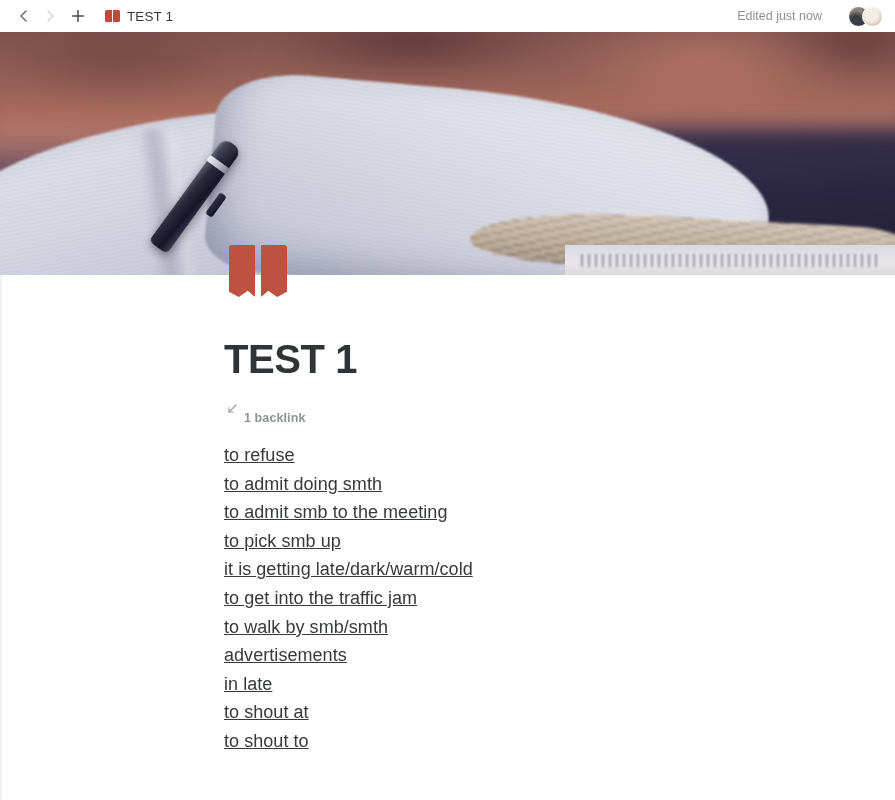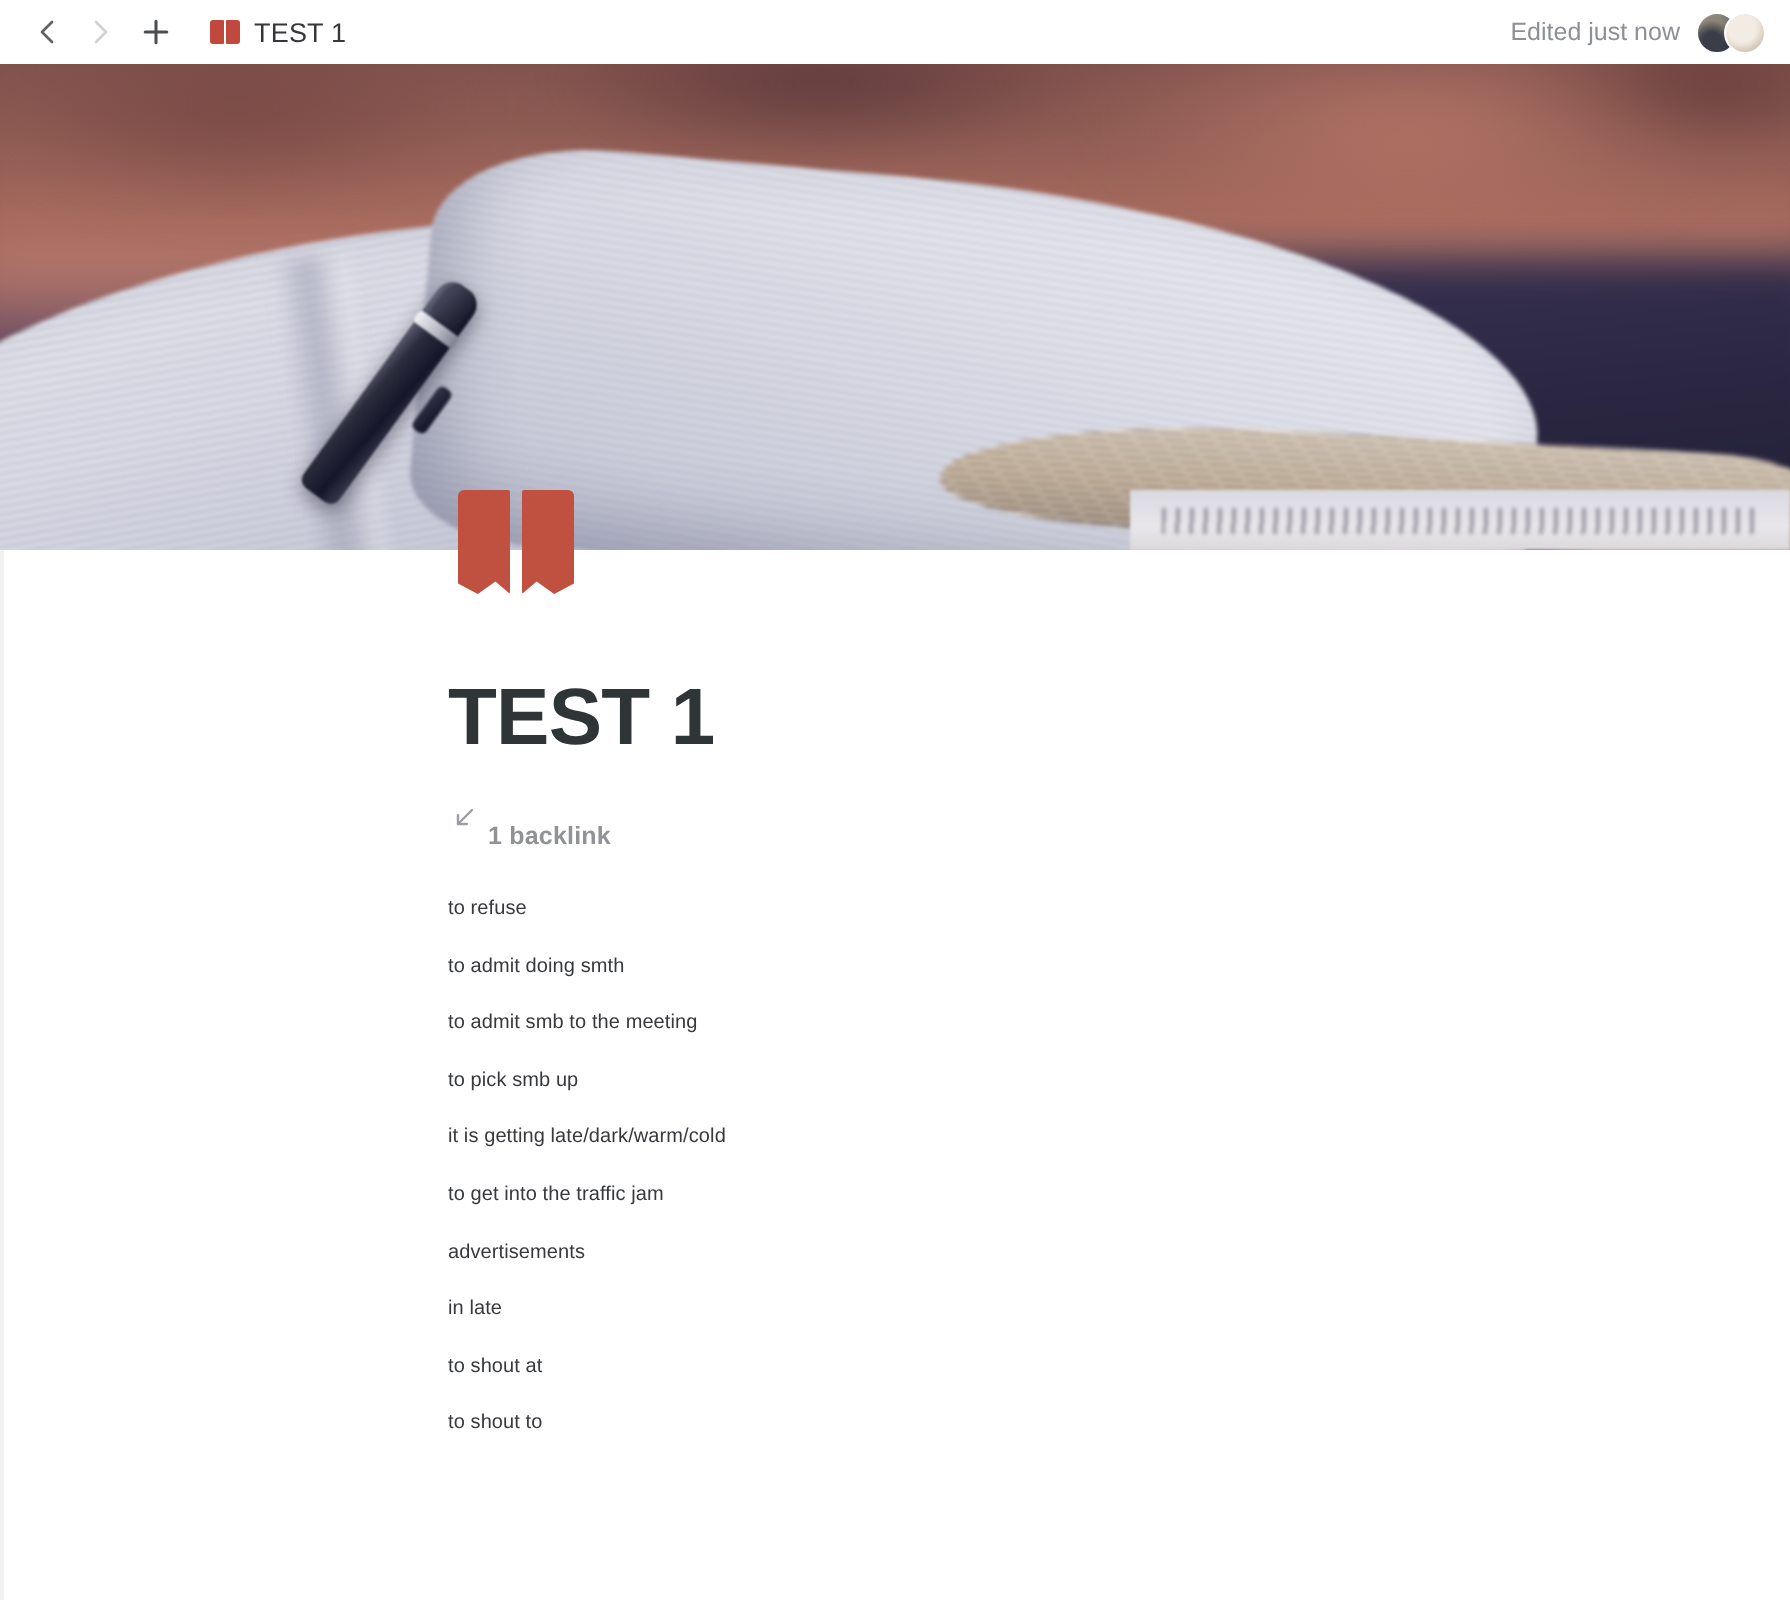--- a/index.html
+++ b/index.html
@@ -97,21 +97,21 @@
     background: #c0483d;
     display: block;
   }
   .book-mini i.l { left: 0; border-radius: 1.5px 0.5px 0.5px 1.5px; }
   .book-mini i.r { right: 0; border-radius: 0.5px 1.5px 1.5px 0.5px; }
 
   .topbar-right {
     margin-left: auto;
     display: flex;
     align-items: center;
-    gap: 8px;
+    gap: 26px;
     padding-right: 2px;
     justify-content: space-between;
   }
 
   .edited-text {
     font-size: 12.5px;
     color: #8d9095;
     white-space: nowrap;
   }
 
@@ -390,26 +390,27 @@
     font-weight: bold;
     color: #8f9296;
     letter-spacing: .1px;
     margin-top: 18px;
   }
 
   .content-list {
     margin-top: 16px;
   }
   .line {
-    font-size: 10px;
+    font-size: 18px;
     line-height: 28.6px;
     color: #37393d;
     letter-spacing: .05px;
     cursor: text;
     white-space: nowrap;
+    text-decoration: underline;
   }
 </style>
 </head>
 <body>
 
 <div class="app">
 
   <div class="topbar">
 
     <div class="nav-group">
@@ -481,20 +482,21 @@
         <span class="backlink-label">1 backlink</span>
       </div>
 
       <div class="content-list" id="content-list">
           <div class="line">to refuse</div>
           <div class="line">to admit doing smth</div>
           <div class="line">to admit smb to the meeting</div>
           <div class="line">to pick smb up</div>
           <div class="line">it is getting late/dark/warm/cold</div>
           <div class="line">to get into the traffic jam</div>
+          <div class="line">to walk by smb/smth</div>
           <div class="line">advertisements</div>
           <div class="line">in late</div>
           <div class="line">to shout at</div>
           <div class="line">to shout to</div>
         </div>
 
     </div>
   </div>
 </div>
 

